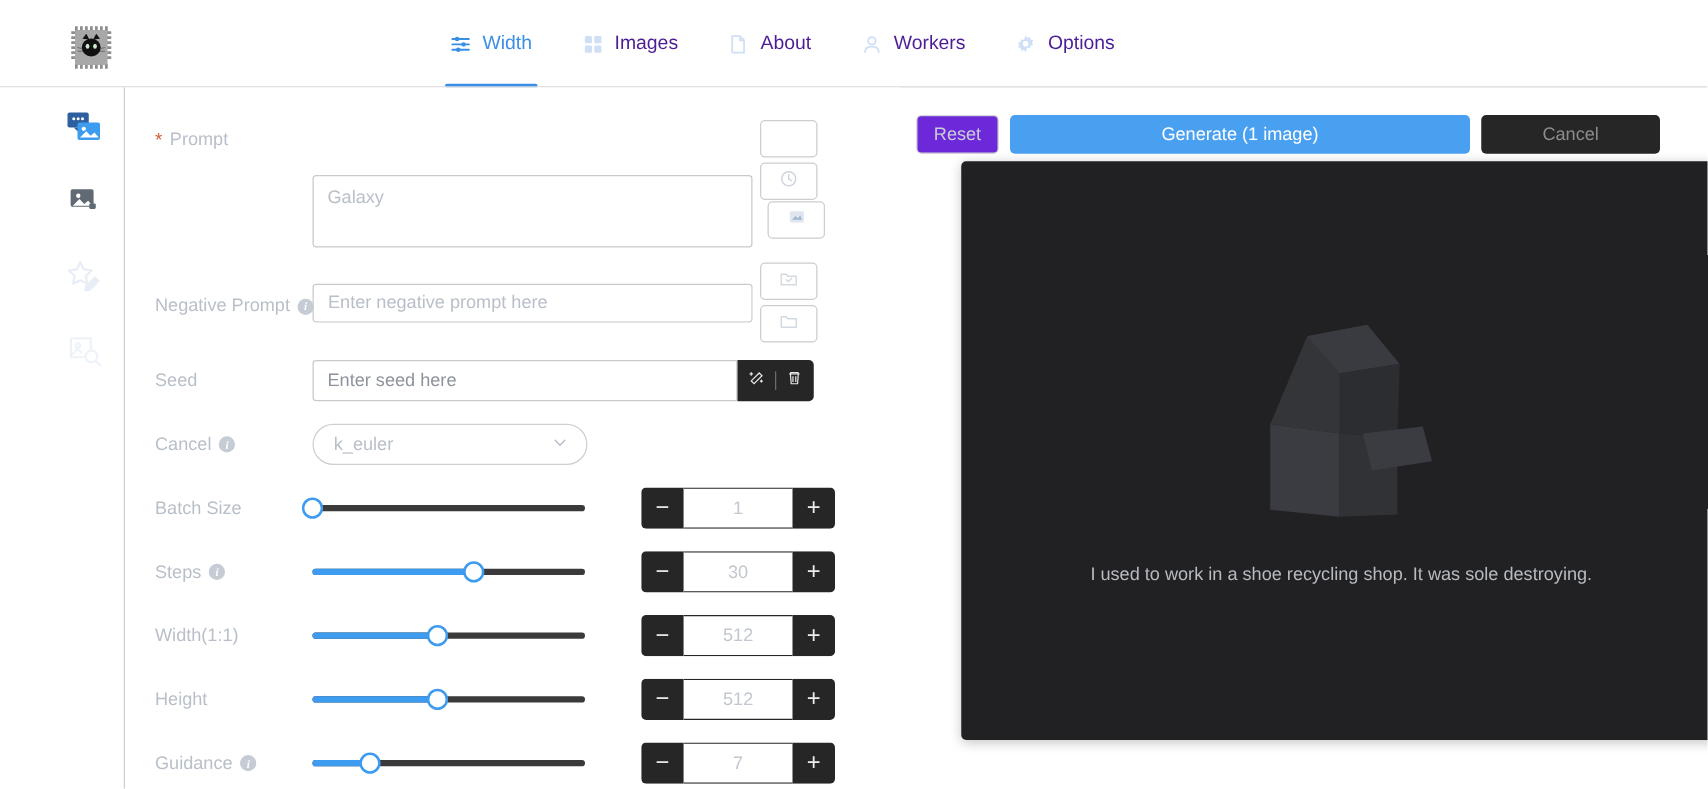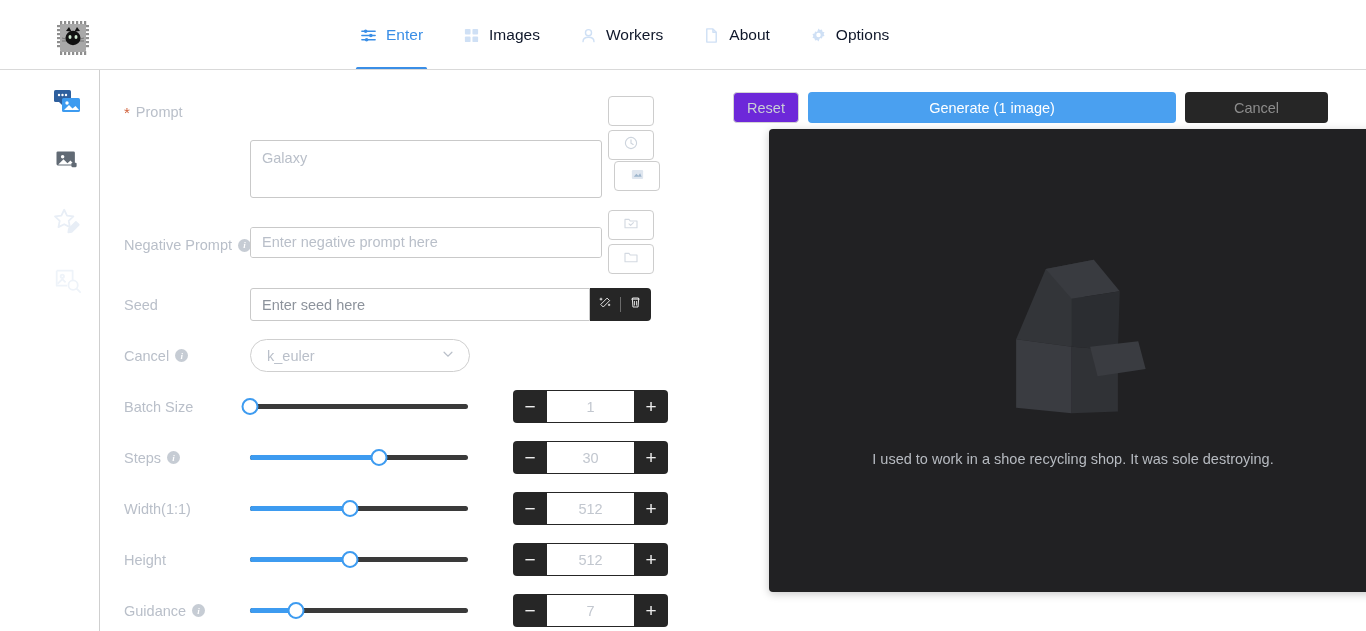--- a/index.html
+++ b/index.html
@@ -11,21 +11,21 @@
   }
   .app{position:relative;width:1366px;height:631px;}
 
   
   .topbar{position:absolute;left:0;top:0;width:1366px;height:70px;background:#fff;}
   .topbar-inner{position:relative;width:100%;height:100%;}
   .logo{position:absolute;left:55px;top:19px;width:40px;height:37px;}
   .nav{position:absolute;left:340px;top:0;height:70px;display:flex;align-items:center;gap:0;}
   .tab{
     display:flex;align-items:center;gap:9px;height:70px;padding:0 20px;
-    font-size:15.5px;color:#0f172a;cursor:pointer;position:relative;
+    font-size:15.5px;color:#4c1d95;cursor:pointer;position:relative;
     box-sizing:border-box;
   }
   .tab .ic{width:17px;height:17px;display:block;flex:none;}
   .tab.active{color:#3a8ee6;}
   .tab.active:after{
     content:"";position:absolute;left:16px;right:16px;bottom:0;height:3px;background:#3a8ee6;border-radius:2px;
   }
   .topbar-line{position:absolute;left:0;top:69px;width:1366px;height:1px;background:#d9d9d9;}
 
   
@@ -173,53 +173,53 @@
           <span class="ic">
             <svg viewBox="0 0 18 18" width="17" height="17" fill="none" stroke="#3a8ee6" stroke-width="1.6" stroke-linecap="round">
               <line x1="2" y1="4.5" x2="16" y2="4.5"></line>
                 <circle cx="6" cy="4.5" r="1.9" fill="#3a8ee6" stroke="none"></circle>
               <line x1="2" y1="9" x2="16" y2="9"></line>
                 <circle cx="11.5" cy="9" r="1.9" fill="#3a8ee6" stroke="none"></circle>
               <line x1="2" y1="13.5" x2="16" y2="13.5"></line>
                 <circle cx="7" cy="13.5" r="1.9" fill="#3a8ee6" stroke="none"></circle>
             </svg>
           </span>
-          <span>Enter</span>
+          <span>Width</span>
         </div>
 
         <div class="tab">
           <span class="ic">
             <svg viewBox="0 0 18 18" width="17" height="17" fill="#cfe0f5">
               <rect x="2" y="2" width="6" height="6" rx="1"></rect>
                 <rect x="10" y="2" width="6" height="6" rx="1"></rect>
               <rect x="2" y="10" width="6" height="6" rx="1"></rect>
                 <rect x="10" y="10" width="6" height="6" rx="1"></rect>
             </svg>
           </span>
           <span>Images</span>
         </div>
 
         <div class="tab">
           <span class="ic">
+            <svg viewBox="0 0 18 18" width="17" height="17" fill="none" stroke="#cfe0f5" stroke-width="1.5" stroke-linejoin="round">
+              <path d="M4 2h6.5L14 5.5V16H4z"></path>
+                <path d="M10.5 2v3.5H14"></path>
+            </svg>
+          </span>
+          <span>About</span>
+        </div>
+
+        <div class="tab">
+          <span class="ic">
             <svg viewBox="0 0 18 18" width="17" height="17" fill="none" stroke="#cfe0f5" stroke-width="1.5" stroke-linecap="round">
               <circle cx="9" cy="6" r="3.2"></circle>
                 <path d="M3.2 15.5c0-3.2 2.6-4.6 5.8-4.6s5.8 1.4 5.8 4.6"></path>
             </svg>
           </span>
           <span>Workers</span>
-        </div>
-
-        <div class="tab">
-          <span class="ic">
-            <svg viewBox="0 0 18 18" width="17" height="17" fill="none" stroke="#cfe0f5" stroke-width="1.5" stroke-linejoin="round">
-              <path d="M4 2h6.5L14 5.5V16H4z"></path>
-                <path d="M10.5 2v3.5H14"></path>
-            </svg>
-          </span>
-          <span>About</span>
         </div>
 
         <div class="tab">
           <span class="ic">
             <svg viewBox="0 0 18 18" width="17" height="17" fill="#cfe0f5">
               <path d="M9 1.6l1.5 1.7 2.2-.6.5 2.2 2.2.6-1 2 1 2-2.2.6-.5 2.2-2.2-.6L9 15.4l-1.5-1.7-2.2.6-.5-2.2L2.6 11.5l1-2-1-2 2.2-.6.5-2.2 2.2.6z"></path>
               <circle cx="9" cy="8.5" r="2.4" fill="#fff"></circle>
             </svg>
           </span>
           <span>Options</span>

